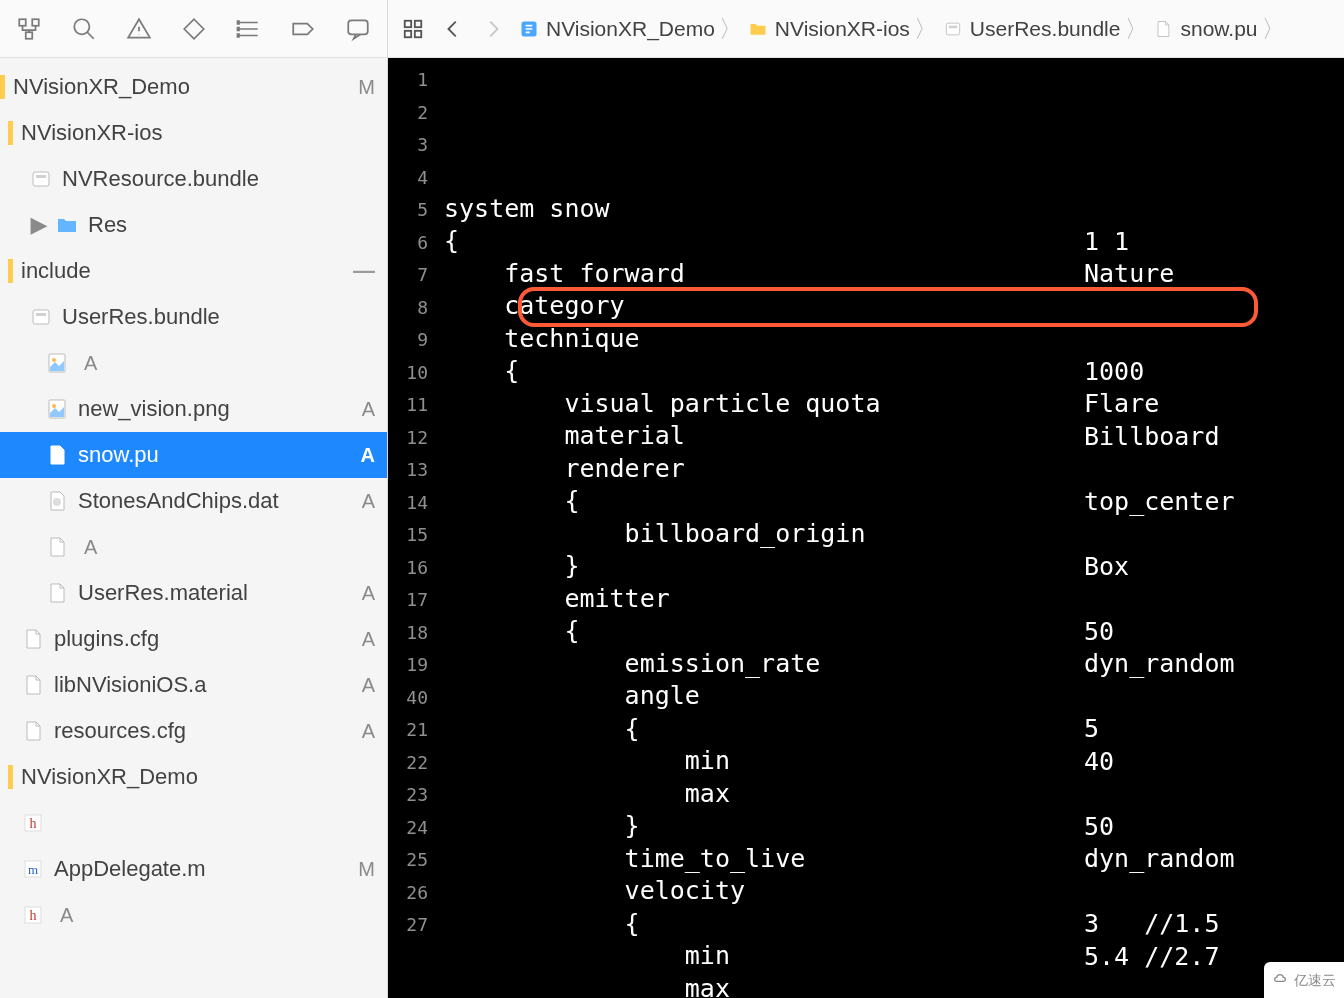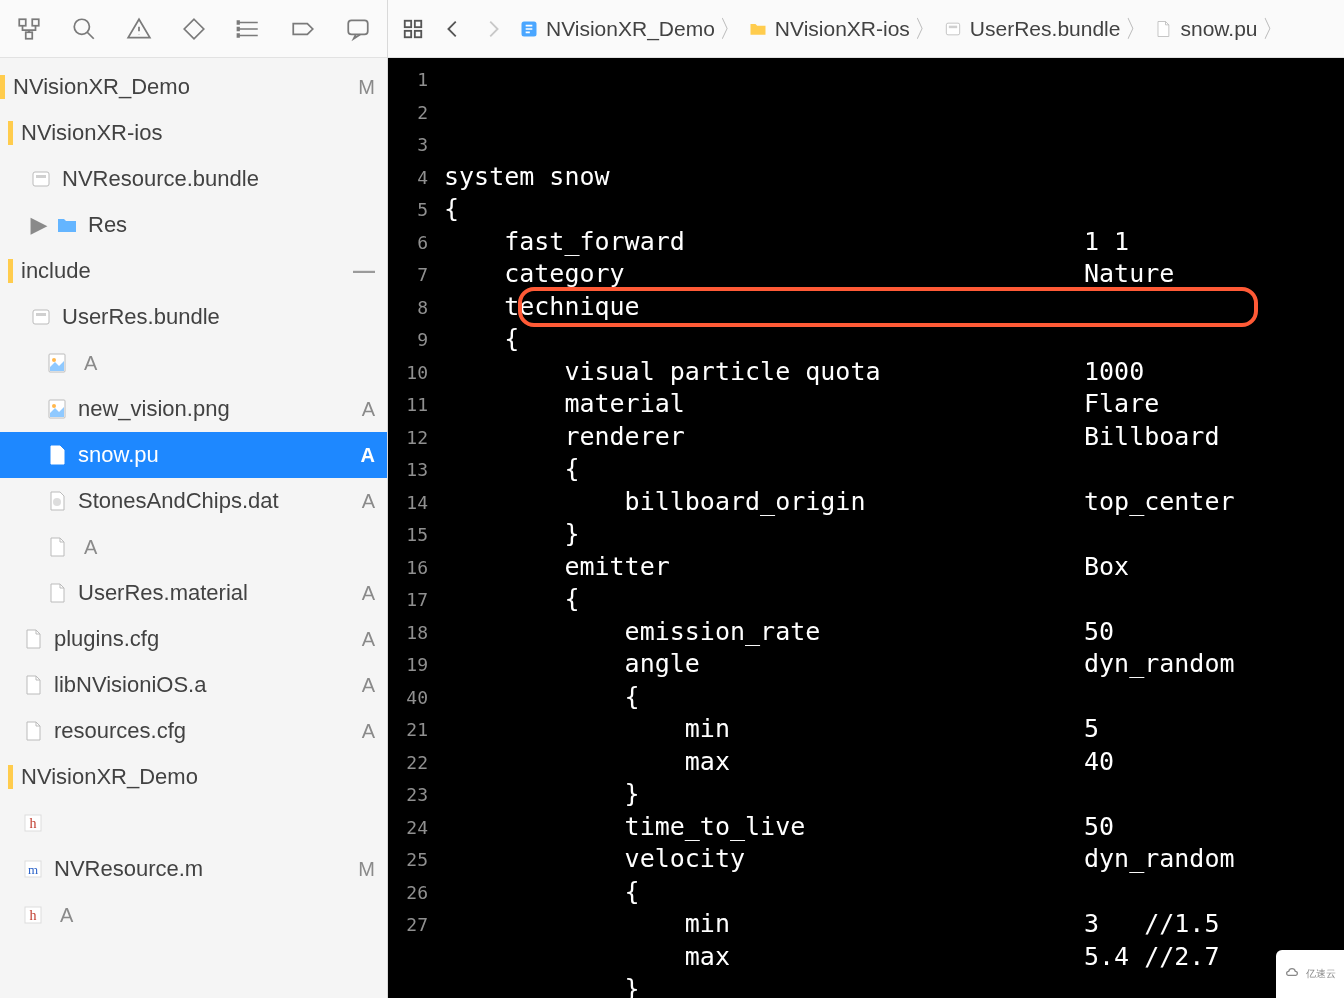--- a/index.html
+++ b/index.html
@@ -33,24 +33,24 @@
     .crumb { display: flex; align-items: center; gap: 6px; }
     .crumb-sep { color: #bbb; margin: 0 4px; font-size: 24px; }
     .crumb-icon { width: 22px; height: 22px; display:flex; align-items:center; justify-content:center; }
     .crumb-icon svg { width: 20px; height: 20px; }
 
     .code-area { flex: 1; display: flex; background: #000; color: #fff; font-family: "SF Mono", Menlo, Consolas, monospace; font-size: 25px; line-height: 32.5px; overflow: hidden; position: relative; }
     .gutter { width: 48px; background: #000; color: #909090; text-align: right; padding: 6px 8px 0 0; user-select: none; font-size: 18px; line-height: 32.5px; }
     .gutter-line { height: 32.5px; }
     .code { flex: 1; padding: 5px 0 0 8px; position: relative; white-space: pre; color: #fff; }
     .code-line { height: 32.5px; display: flex; }
-    .code-line .col1 { width: 640px; }
+    .code-line .col1 { width: 640px; margin-top: 32px; }
     .highlight-box { position: absolute; border: 4px solid #ff5a36; border-radius: 16px; pointer-events: none; }
 
-    .watermark { position: absolute; right: 0; bottom: 0; background: #fff; color: #888; font-size: 10px; padding: 8px 8px; border-top-left-radius: 6px; display:flex; align-items:center; gap:6px;}
+    .watermark { position: absolute; right: 0; bottom: 0; background: #fff; color: #888; font-size: 14px; padding: 2px 8px; border-top-left-radius: 6px; display:flex; align-items:center; gap:6px;}
   </style>
 </head>
 <body>
 
 <div class="root">
 
   <div class="sidebar">
     <div class="sidebar-toolbar">
       <div class="tb-btn">
           <svg viewBox="0 0 24 24">
@@ -259,21 +259,21 @@
           </span>
         </div>
         <div class="tree-row">
           <span class="row-indent" style="width: 20px;"></span>
           <span class="row-icon">
             <svg viewBox="0 0 24 24">
               <rect x="4" y="4" width="16" height="16" fill="#fff" stroke="#ddd"></rect>
               <text x="12" y="17" font-size="13" text-anchor="middle" fill="#2a62c9" font-family="serif">m</text>
             </svg>
           </span>
-          <span class="row-label">NVResource.m</span>
+          <span class="row-label">AppDelegate.m</span>
           <span class="badge">M</span>
         </div>
         <div class="tree-row">
           <span class="row-indent" style="width: 20px;"></span>
           <span class="row-icon">
             <svg viewBox="0 0 24 24">
               <rect x="4" y="4" width="16" height="16" fill="#fff" stroke="#ddd"></rect>
               <text x="12" y="17" font-size="14" text-anchor="middle" fill="#c0392b" font-family="serif">h</text>
             </svg>
           </span>

